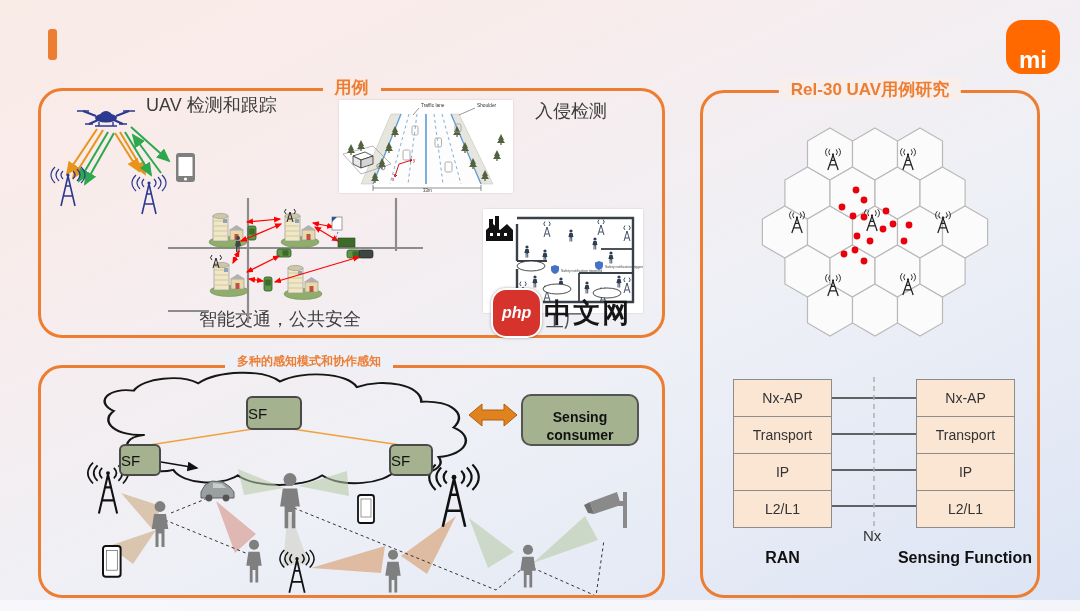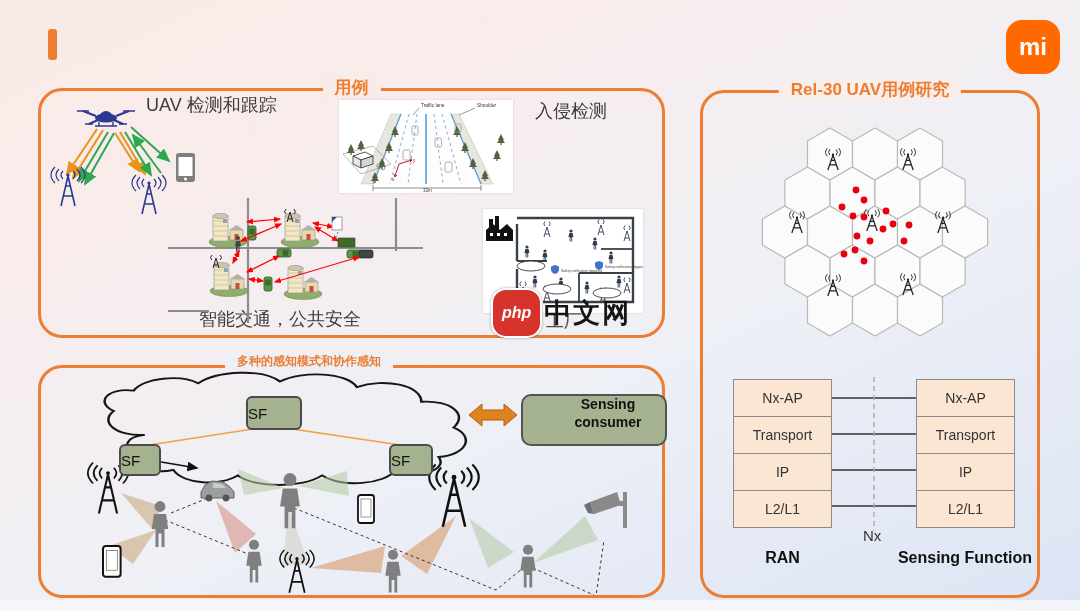--- a/index.html
+++ b/index.html
@@ -6,39 +6,39 @@
   .slide{
     position:relative;width:1080px;height:611px;overflow:hidden;
     background:linear-gradient(155deg,#f9ebe6 0%,#f8ecec 26%,#eef0f6 58%,#dce4f4 100%);
     font-family:"Liberation Sans",sans-serif;color:#222;
   }
   .bottom-strip{position:absolute;left:0;bottom:0;width:100%;height:11px;background:rgba(250,249,252,.8);}
   
   .accent-bar{position:absolute;left:48px;top:29px;width:9px;height:31px;background:#ED7D31;border-radius:3px;}
   .page-title{position:absolute;left:66px;top:26px;font-size:28px;font-weight:500;color:#1c1c1c;letter-spacing:1px;}
   .logo{position:absolute;left:1006px;top:20px;width:54px;height:54px;background:#FF6900;border-radius:16px;
-        display:flex;align-items:center;justify-content:center;color:#fff;font-weight:bold;font-size:24px;}
+        display:flex;align-items:flex-end;justify-content:center;color:#fff;font-weight:bold;font-size:24px;}
   
   .panel{position:absolute;border:3px solid #ED7D31;border-radius:24px;}
   .panel-title{position:absolute;top:-15px;font-weight:bold;color:#ED7D31;padding:0 12px;white-space:nowrap;}
   #use-cases-panel{left:38px;top:88px;width:621px;height:244px;}
   #use-cases-panel .panel-title{left:50%;transform:translateX(-50%);font-size:17px;background:#f9ece8;}
   #sensing-panel{left:38px;top:365px;width:621px;height:227px;}
   #sensing-panel .panel-title{left:268px;transform:translateX(-50%);font-size:12px;background:#eef0f8;}
   #uav-panel{left:700px;top:90px;width:334px;height:502px;}
   #uav-panel .panel-title{left:50%;transform:translateX(-50%);font-size:17px;background:#f8eeec;}
   .abs{position:absolute;}
   .lbl{position:absolute;font-size:18px;color:#3d3d3d;white-space:nowrap;}
   .img-card{position:absolute;background:#fff;box-shadow:0 0 2px rgba(0,0,0,.15);}
   
   .sf-box{position:absolute;background:#A5B290;border:2px solid #4a4a4a;border-radius:6px;
           display:flex;align-items:center;justify-content:flex-start;font-size:15px;color:#111;}
   .consumer-box{position:absolute;left:480px;top:26px;width:114px;height:48px;background:#A5B290;
           border:2px solid #545454;border-radius:10px;display:flex;flex-direction:column;
-          align-items:center;justify-content:flex-start;font-weight:bold;font-size:14px;color:#111;line-height:1.25;padding-left:28px;}
+          align-items:center;justify-content:flex-end;font-weight:bold;font-size:14px;color:#111;line-height:1.25;}
   
   .stack{position:absolute;width:99px;}
   .stack-box{height:36px;background:#FBE6D3;border:1px solid #8c8c8c;margin-top:-1px;
           display:flex;align-items:center;justify-content:center;font-size:14px;color:#333;}
   .stack-caption{position:absolute;top:456px;font-weight:bold;font-size:16px;color:#111;text-align:center;}
   .nx-label{position:absolute;left:160px;top:434px;font-size:15px;color:#333;}
   
   .watermark{position:absolute;left:450px;top:197px;display:flex;align-items:center;gap:2px;z-index:5;}
   .php-pill{background:#d6332c;border:2px solid #fff;border-radius:15px;color:#fff;font-weight:bold;
           font-style:italic;padding:12px 9px;font-size:16px;line-height:22px;box-shadow:0 0 3px rgba(0,0,0,.35);}

